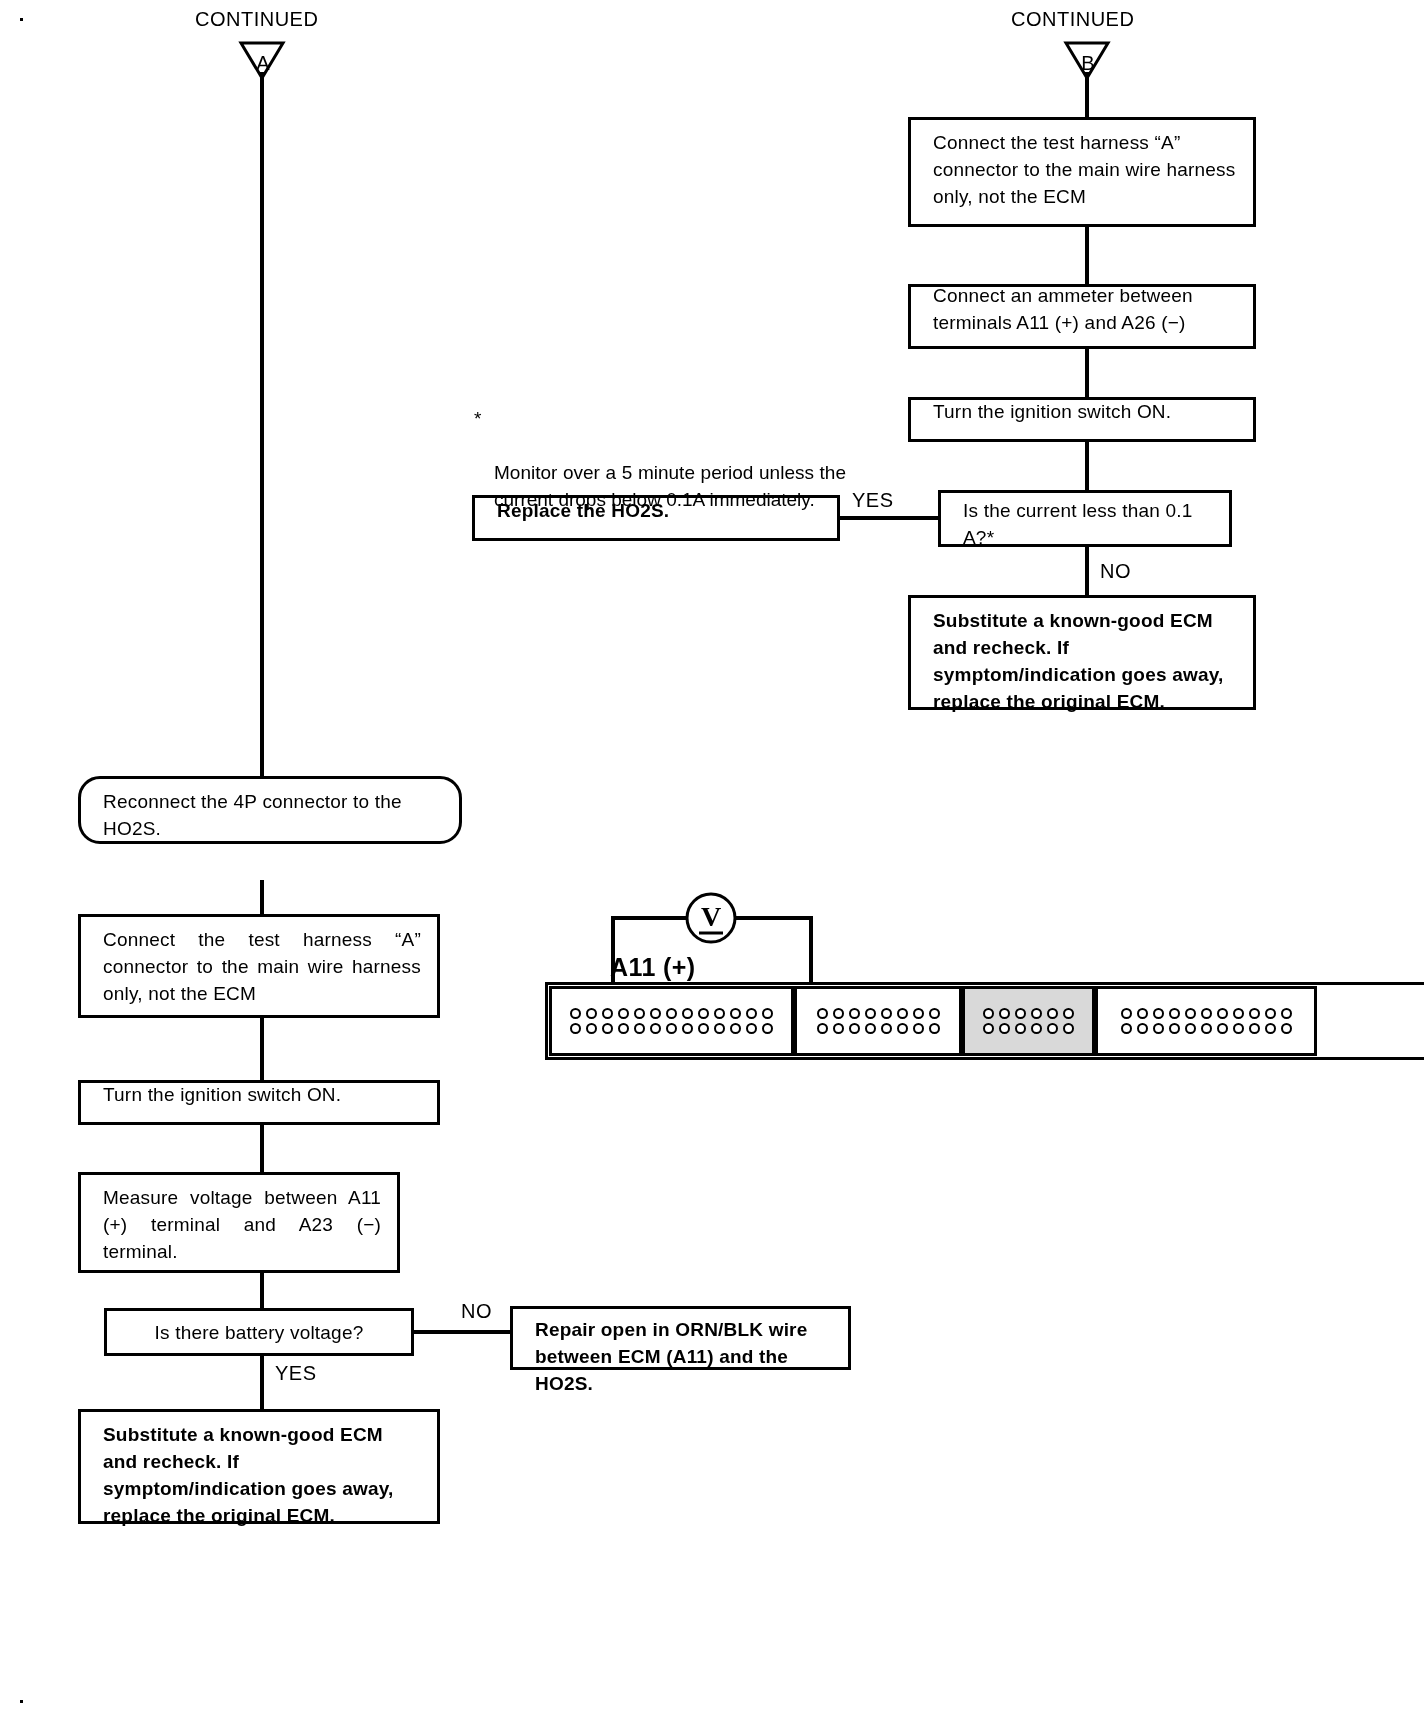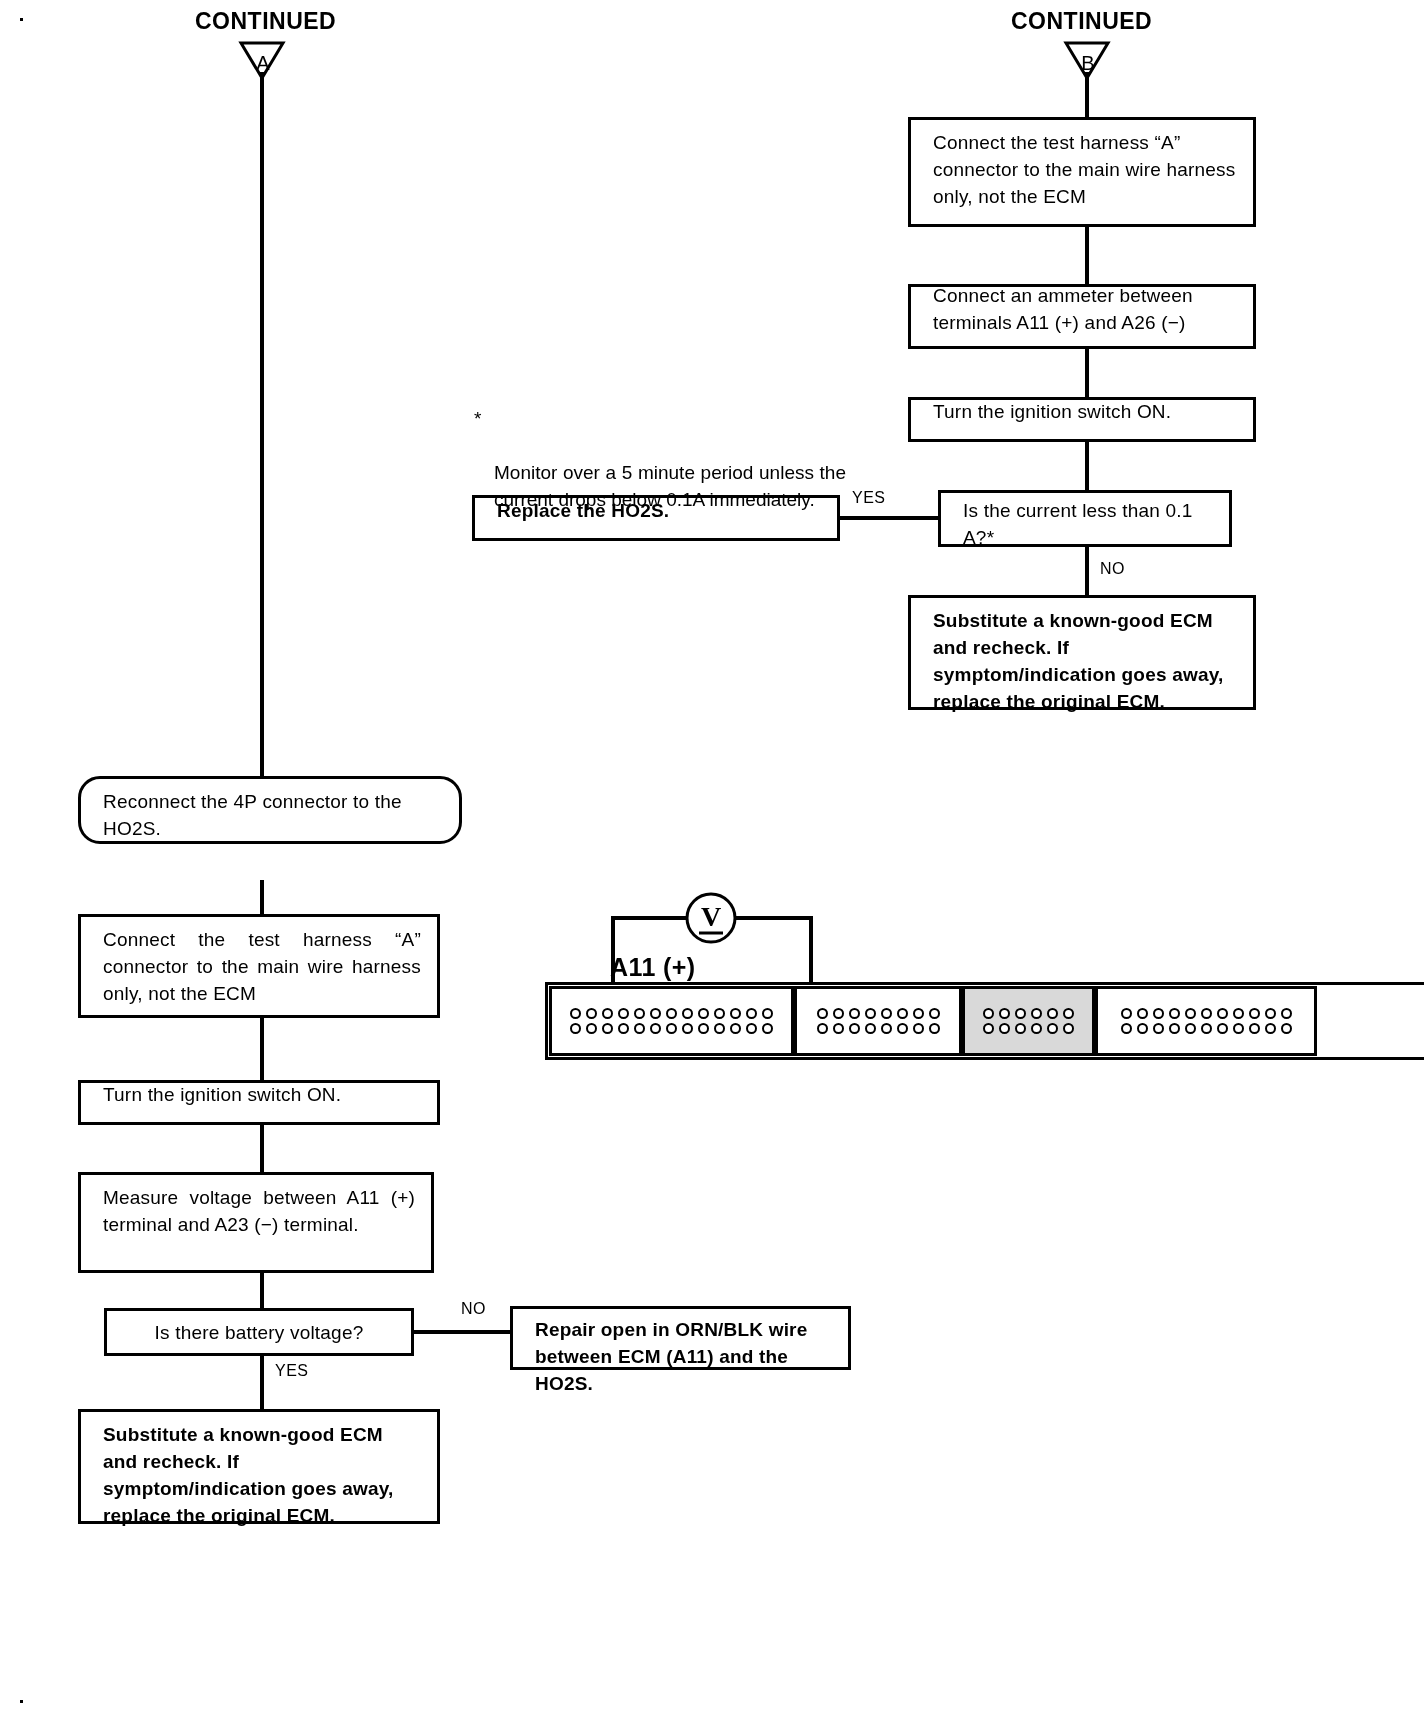--- a/index.html
+++ b/index.html
@@ -49,29 +49,29 @@
   }
   .hline {
     position: absolute;
     height: 4px;
     background: #000;
   }
 
   
   .continued {
     position: absolute;
-    font-size: 23px;
-    font-weight: bold;
+    font-size: 20px;
+    font-weight: normal;
     letter-spacing: 0.5px;
   }
 
   
   .branch-label {
     position: absolute;
-    font-size: 16px;
+    font-size: 20px;
     letter-spacing: 0.5px;
   }
 
   
   .footnote {
     position: absolute;
     font-size: 19px;
     line-height: 27px;
     white-space: pre-line;
     text-align: justify;
@@ -173,21 +173,21 @@
   <div class="vline" style="left:260px; top:880px; height:34px;"></div>
 
   <div class="box justify" style="left:78px; top:914px; width:362px; height:104px;">Connect the test harness “A” connector to the main wire harness only, not the ECM</div>
 
   <div class="vline" style="left:260px; top:1018px; height:62px;"></div>
 
   <div class="box center" style="left:78px; top:1080px; width:362px; height:45px;">Turn the ignition switch ON.</div>
 
   <div class="vline" style="left:260px; top:1125px; height:47px;"></div>
 
-  <div class="box justify" style="left:78px; top:1172px; width:356px; height:101px;">Measure voltage between A11 (+) terminal and A23 (−) terminal.</div>
+  <div class="box justify" style="left:78px; top:1172px; width:322px; height:101px;">Measure voltage between A11 (+) terminal and A23 (−) terminal.</div>
 
   <div class="vline" style="left:260px; top:1273px; height:35px;"></div>
 
   <div class="box center" style="left:104px; top:1308px; width:310px; height:48px; justify-content:center; padding:8px;">Is there battery voltage?</div>
 
   <div class="hline" style="left:414px; top:1330px; width:100px;"></div>
   <div class="branch-label" style="left:461px; top:1300px;">NO</div>
 
   <div class="box bold" style="left:510px; top:1306px; width:341px; height:64px; padding-top:7px;">Repair open in ORN/BLK wire between ECM (A11) and the HO2S.</div>
 

